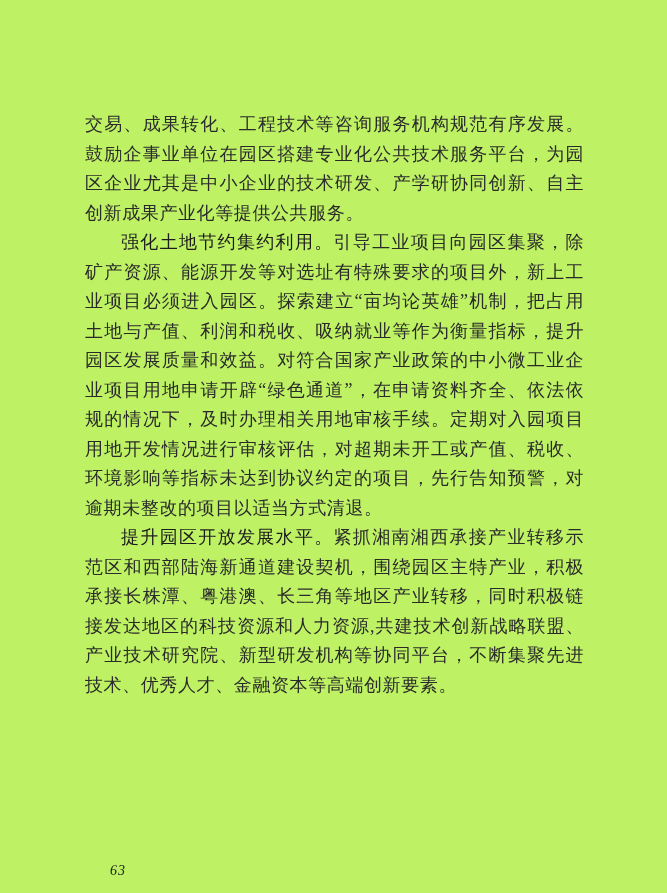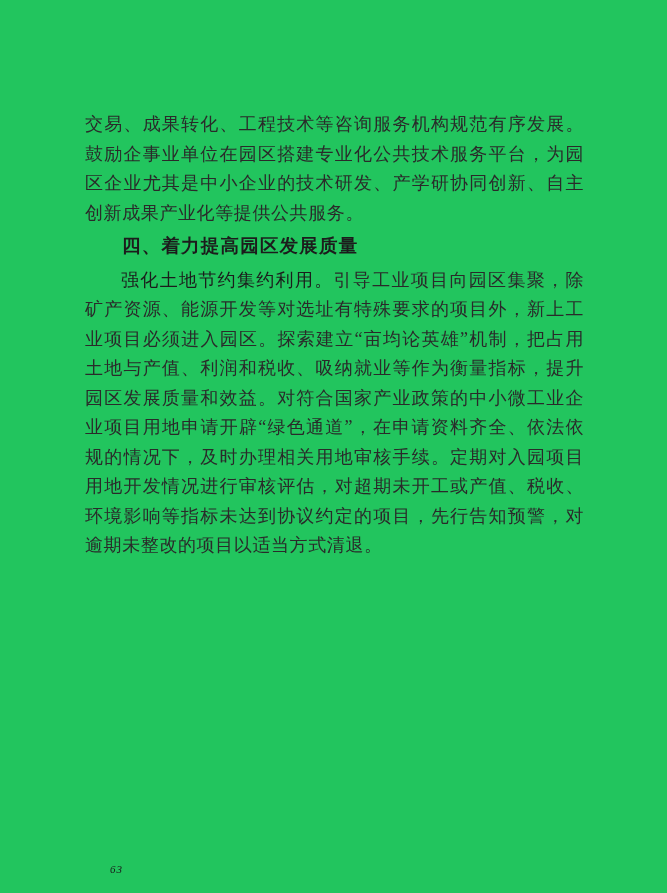--- a/index.html
+++ b/index.html
@@ -10,21 +10,21 @@
   body {
     width: 667px;
     height: 893px;
     position: relative;
     overflow: hidden;
     font-family: "Liberation Serif", "DejaVu Serif", serif;
   }
   .page {
     position: absolute;
     inset: 0;
-    background: #22c55e;
+    background: #bef264;
     color: #212121;
   }
   .text-block {
     position: absolute;
     left: 85px;
     top: 110px;
     width: 499px;
     font-size: 18px;
     line-height: 29.5px;
     text-align: justify;
@@ -48,37 +48,37 @@
     color: #1c1c1c;
   }
   .lead {
     font-weight: normal;
     color: #1c1c1c;
   }
   .page-number {
     position: absolute;
     left: 110px;
     top: 863px;
-    font-size: 11px;
+    font-size: 14px;
     letter-spacing: 1px;
     color: #1a1a1a;
     font-style: italic;
   }
 </style>
 </head>
 <body>
 
 <div class="page">
 
   <div class="text-block">
 
     <p class="para no-indent">交易、成果转化、工程技术等咨询服务机构规范有序发展。鼓励企事业单位在园区搭建专业化公共技术服务平台，为园区企业尤其是中小企业的技术研发、产学研协同创新、自主创新成果产业化等提供公共服务。</p>
 
-    <h3 class="heading">四、着力提高园区发展质量</h3>
 
     <p class="para"><span class="lead">强化土地节约集约利用。</span><span>引导工业项目向园区集聚，除矿产资源、能源开发等对选址有特殊要求的项目外，新上工业项目必须进入园区。探索建立“亩均论英雄”机制，把占用土地与产值、利润和税收、吸纳就业等作为衡量指标，提升园区发展质量和效益。对符合国家产业政策的中小微工业企业项目用地申请开辟“绿色通道”，在申请资料齐全、依法依规的情况下，及时办理相关用地审核手续。定期对入园项目用地开发情况进行审核评估，对超期未开工或产值、税收、环境影响等指标未达到协议约定的项目，先行告知预警，对逾期未整改的项目以适当方式清退。</span></p>
 
+    <p class="para"><span class="lead">提升园区开放发展水平。</span><span>紧抓湘南湘西承接产业转移示范区和西部陆海新通道建设契机，围绕园区主特产业，积极承接长株潭、粤港澳、长三角等地区产业转移，同时积极链接发达地区的科技资源和人力资源,共建技术创新战略联盟、产业技术研究院、新型研发机构等协同平台，不断集聚先进技术、优秀人才、金融资本等高端创新要素。</span></p>
 
   </div>
 
   <div class="page-number">63</div>
 
 </div>
 
 </body></html>

